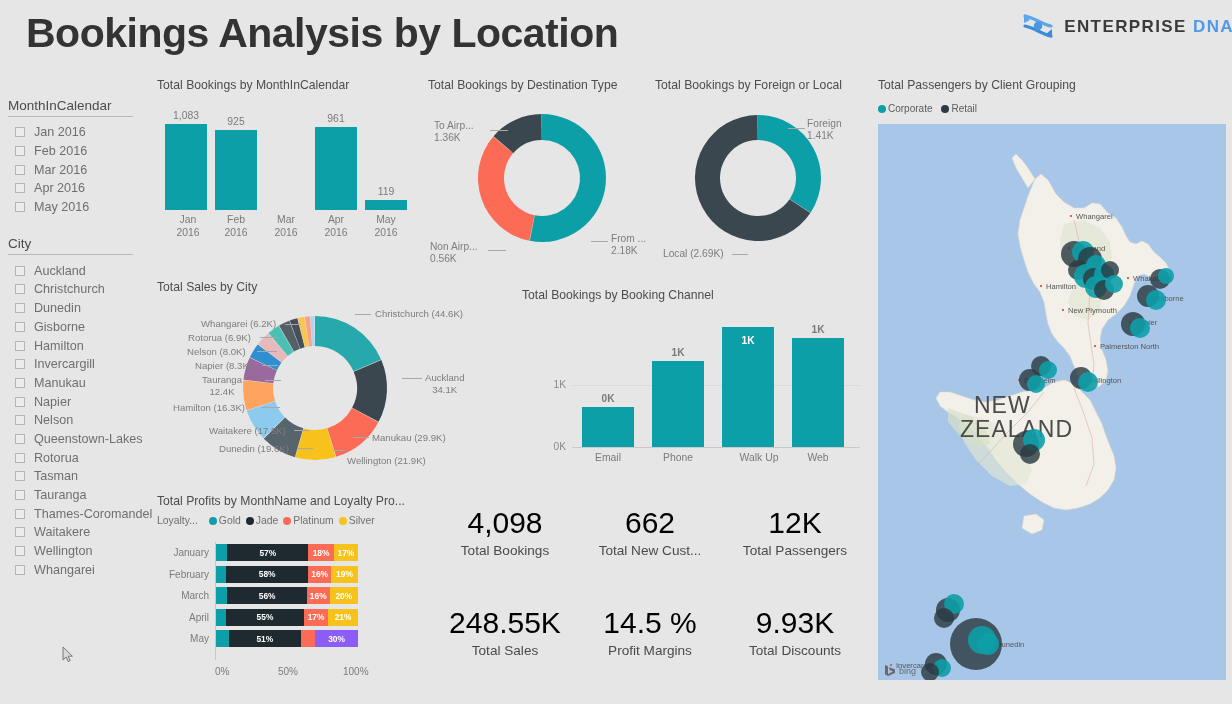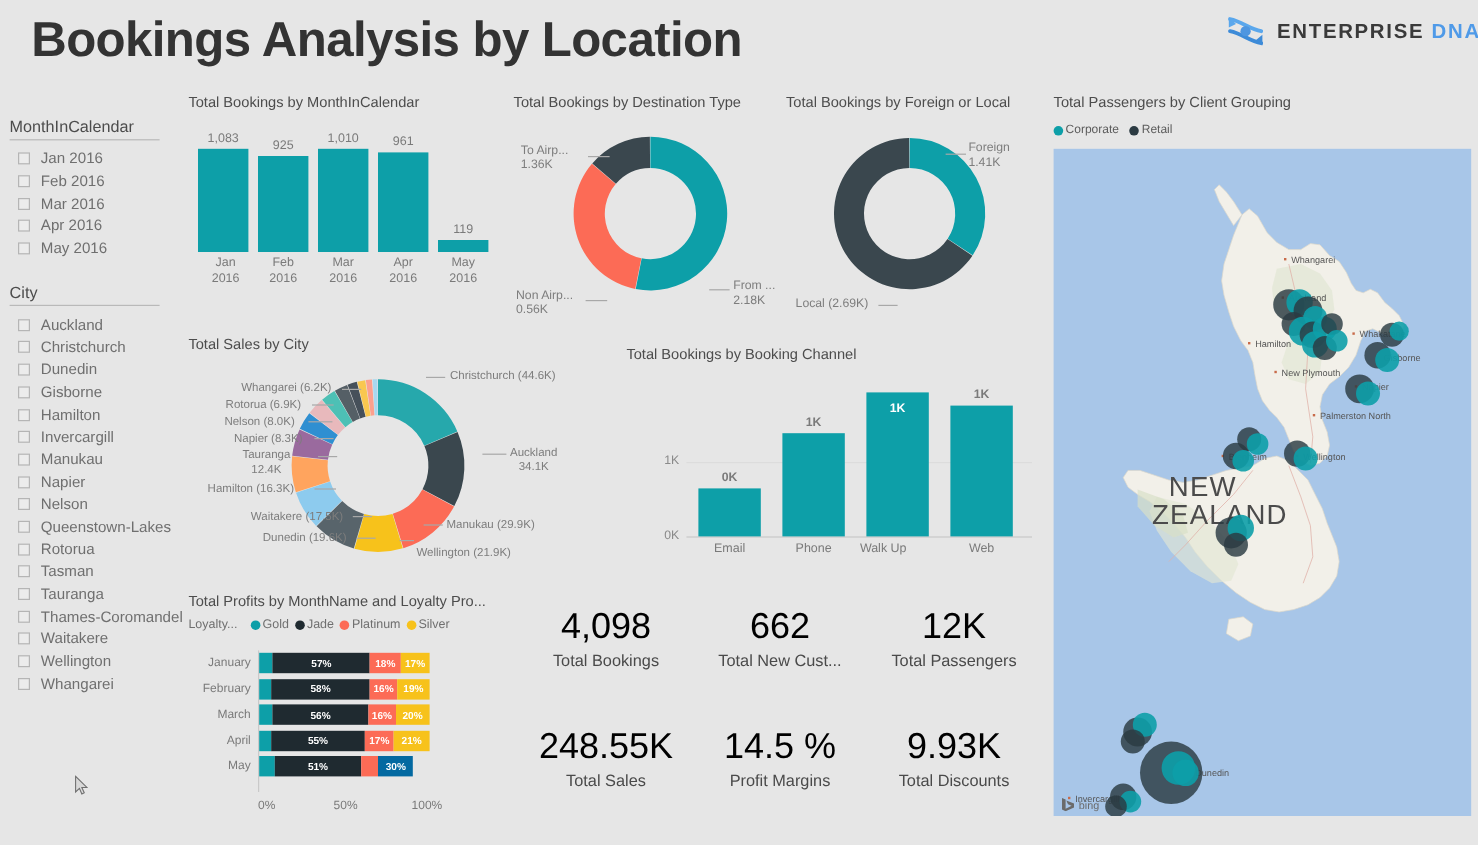--- a/index.html
+++ b/index.html
@@ -231,24 +231,20 @@
 <div id="bookings-month-visual">
   <div class="vis-title">Total Bookings by MonthInCalendar</div>
   <div id="bookings-month-plot">
       <div class="bm-col" style="left: 3px;">
         <div class="bm-val">1,083</div>
         <div class="bm-bar" style="height: 93.3621px; background: rgb(13, 159, 168);"></div>
       </div>
       <div class="bm-col" style="left: 53px;">
         <div class="bm-val">925</div>
         <div class="bm-bar" style="height: 79.7414px; background: rgb(13, 159, 168);"></div>
-      </div>
-      <div class="bm-col" style="left: 103px;">
-        <div class="bm-val">1,010</div>
-        <div class="bm-bar" style="height: 87.069px; background: rgb(13, 159, 168);"></div>
       </div>
       <div class="bm-col" style="left: 153px;">
         <div class="bm-val">961</div>
         <div class="bm-bar" style="height: 82.8448px; background: rgb(13, 159, 168);"></div>
       </div>
       <div class="bm-col" style="left: 203px;">
         <div class="bm-val">119</div>
         <div class="bm-bar" style="height: 10.2586px; background: rgb(13, 159, 168);"></div>
       </div>
     </div>
@@ -372,21 +368,21 @@
         </div>
       </div>
       <div class="ch-col" style="left: 220px;">
         <div class="ch-val">1K</div>
         <div class="ch-bar" style="height: 108.643px; background: rgb(13, 159, 168);"></div>
       </div>
     </div>
   <div id="channel-axis">
       <div class="ch-xtick" style="left: 60px;">Email</div>
       <div class="ch-xtick" style="left: 130px;">Phone</div>
-      <div class="ch-xtick" style="left: 188px;">Walk Up</div>
+      <div class="ch-xtick" style="left: 211px;">Walk Up</div>
       <div class="ch-xtick" style="left: 270px;">Web</div>
     </div>
 </div>
 
 <div id="loyalty-visual">
   <div class="vis-title">Total Profits by MonthName and Loyalty Pro...</div>
   <div id="loyalty-legend">
       <span style="margin-right: 6px;">Loyalty...</span>
       <span class="lg-item">
         <span class="lg-dot" style="background: rgb(13, 159, 168);"></span>
@@ -458,21 +454,21 @@
           <span>21%</span>
         </div>
       </div>
       <div class="ly-row" style="top: 88.4px;">
         <span class="ly-rowlabel">May</span>
         <div class="ly-seg" style="width: 12.78px; background: rgb(13, 159, 168);"></div>
         <div class="ly-seg" style="width: 72.42px; background: rgb(31, 42, 48);">
           <span>51%</span>
         </div>
         <div class="ly-seg" style="width: 14.2px; background: rgb(252, 107, 86);"></div>
-        <div class="ly-seg" style="width: 29px; background: #0369a1;">
+        <div class="ly-seg" style="width: 43px; background: #8b5cf6;">
           <span>30%</span>
         </div>
       </div>
     </div>
   <div id="loyalty-axis">
       <div class="ly-xtick" style="left: 58px;">0%</div>
       <div class="ly-xtick" style="left: 121px; text-align: right;">50%</div>
       <div class="ly-xtick" style="left: 186px;">100%</div>
     </div>
 </div>

